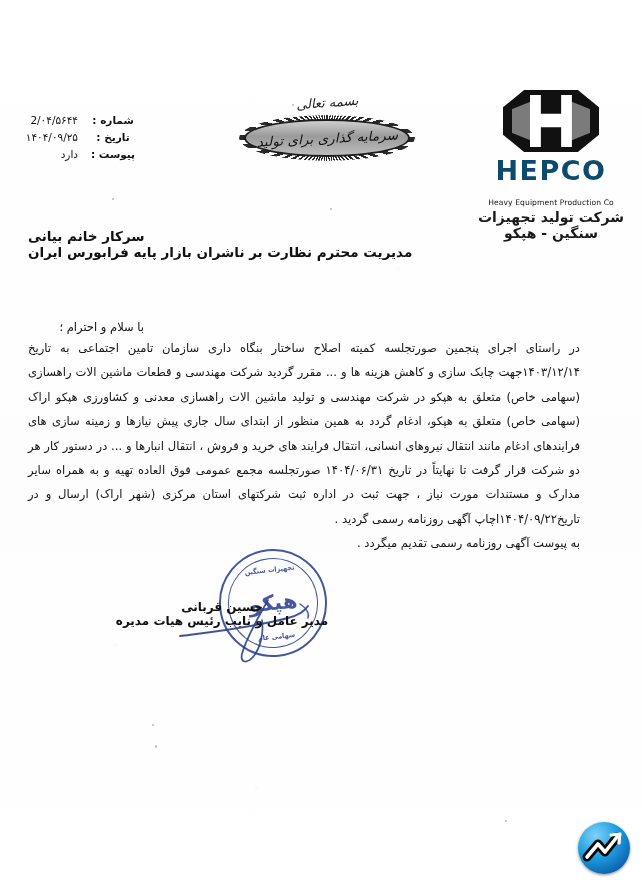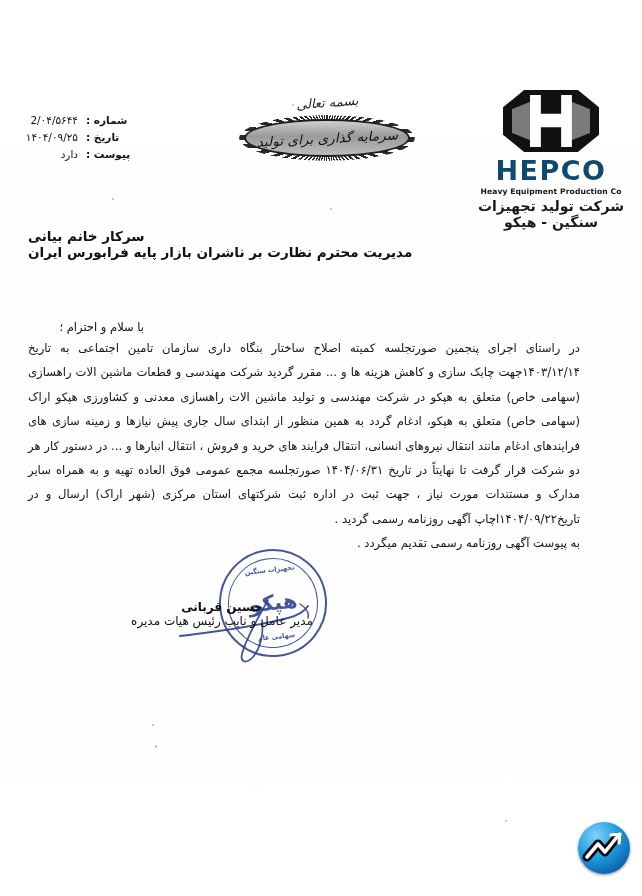--- a/index.html
+++ b/index.html
@@ -48,21 +48,21 @@
     letter-spacing: 0.2px;
   }
   .meta-row {
     display: flex;
     justify-content: flex-start;
     align-items: baseline;
     white-space: nowrap;
   }
   .meta-label {
     width: 54px;
-    text-align: left;
+    text-align: center;
     font-weight: 600;
   }
   .meta-value {
     padding-right: 8px;
     font-weight: 500;
   }
 
   
   .emblem-block {
     position: absolute;
@@ -160,25 +160,25 @@
     font-family: "DejaVu Sans", "Liberation Sans", sans-serif;
     font-weight: 800;
     font-size: 27px;
     letter-spacing: 1.5px;
     color: #0c4a6e;
     line-height: 1;
     margin-top: 5px;
   }
   .logo-tag {
     font-family: "DejaVu Sans", "Liberation Sans", sans-serif;
-    font-weight: 700;
+    font-weight: 400;
     font-size: 7.6px;
     letter-spacing: 0.1px;
     color: #141414;
-    margin-top: 3px;
+    margin-top: 14px;
   }
   .logo-fa {
     font-size: 14px;
     font-weight: 700;
     color: #1a1a1a;
     margin-top: 2px;
     direction: rtl;
   }
 
   
@@ -242,21 +242,21 @@
     text-align: center;
     color: #101010;
   }
   .sign-name {
     font-size: 12px;
     font-weight: 700;
     margin-bottom: 0;
   }
   .sign-title {
     font-size: 12px;
-    font-weight: 400;
+    font-weight: 700;
   }
 
   
   .stamp {
     position: absolute;
     top: 549px;
     left: 219px;
     width: 104px;
     height: 104px;
     border-radius: 50%;

